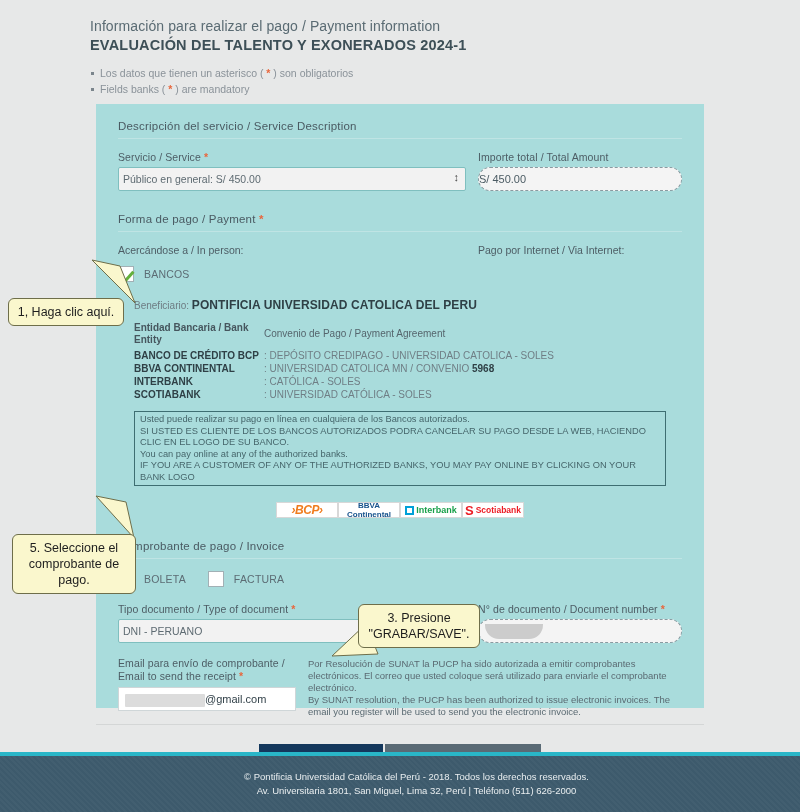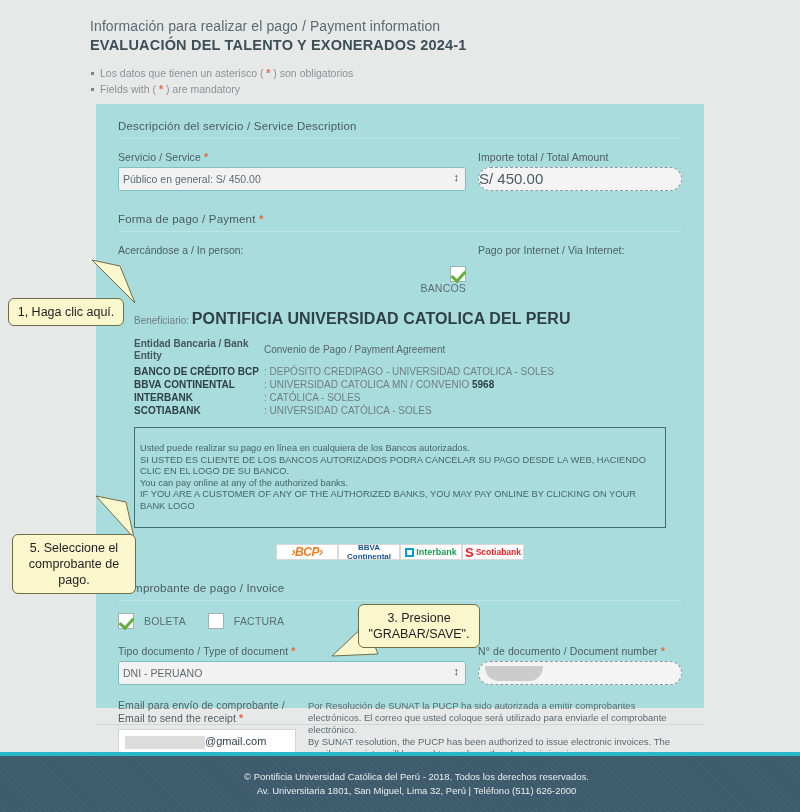--- a/index.html
+++ b/index.html
@@ -64,57 +64,57 @@
     border: 1px solid #7fbfbf; border-radius: 2px;
     padding: 0 4px; -webkit-appearance: none; appearance: none;
   }
   .select-wrap { position: relative; border-radius: 11px; }
   .select-wrap:after {
     content: "\2195"; position: absolute; right: 7px; top: 4px;
     font-size: 11px; color: #4a4a4a; pointer-events: none;
   }
   .dashed-input {
     width: 100%; height: 24px; border: 1px dashed #8a9aa0;
-    background: #f4f4f4; font-size: 15px; color: #4b5b63;
+    background: #f4f4f4; font-size: 11px; color: #4b5b63;
     padding: 0 0; line-height: 22px; border-radius: 12px;
   }
 
   .sec-gap { height: 22px; }
 
-  .cb-row { display: flex; align-items: flex-end; flex-direction: column; }
+  .cb-row { display: flex; align-items: center; }
   .cbx {
     width: 16px; height: 16px; background: #fff;
     border: 1px solid #a2b0b5; display: inline-block;
     position: relative; flex: none;
   }
   .cbx.checked:after {
     content: ""; position: absolute; left: 3px; top: 1px;
     width: 6px; height: 11px; border: solid #63b03c;
     border-width: 0 3px 3px 0; transform: rotate(42deg);
   }
   .cb-label {
     font-size: 10.5px; color: #5c6c74; margin-left: 10px;
     letter-spacing: .2px;
   }
 
   .benef { font-size: 10px; color: #6d7c83; margin: 16px 0 10px 16px; }
-  .benef b { color: #2f4046; font-size: 16px; letter-spacing: .1px; }
+  .benef b { color: #2f4046; font-size: 12px; letter-spacing: .1px; }
 
   .bank-table { margin-left: 16px; font-size: 10px; color: #6b7a81; }
   .bank-head { display: flex; margin-bottom: 3px; }
   .bank-head .h1 { width: 130px; font-weight: bold; color: #46565e; line-height: 12px; }
   .bank-head .h2 { font-weight: normal; color: #55656d; padding-top: 6px; }
   .bank-row { display: flex; line-height: 13px; }
   .bank-row .bname { width: 130px; font-weight: bold; color: #2f4046; }
   .bank-row .bconv { color: #6f7e85; }
   .bank-row .bconv b { color: #2f4046; }
 
   .info-box {
     margin: 10px 16px 16px 16px; border: 1px solid #3e6e72;
-    padding: 15px 5px; font-size: 9.3px; color: #46666b;
+    padding: 2px 5px; font-size: 9.3px; color: #46666b;
     line-height: 11.5px; background: transparent;
   }
 
   .logos { display: flex; justify-content: center; margin-top: 8px; gap: 0; }
   .logo {
     background: #fff; border: 1px solid #d8d8d8;
     width: 62px; height: 16px; display: flex;
     align-items: center; justify-content: center;
     font-size: 9px; font-weight: bold; overflow: hidden;
   }
@@ -195,21 +195,21 @@
 </head>
 <body>
 
 <div class="page">
 
   <div class="header-wrap">
     <div class="title-small">Información para realizar el pago / Payment information</div>
     <div class="title-big">EVALUACIÓN DEL TALENTO Y EXONERADOS 2024-1</div>
     <ul class="note-list">
       <li><span>Los datos que tienen un asterisco ( </span><span class="ast">*</span><span> ) son obligatorios</span></li>
-      <li><span>Fields with ( </span><span class="ast">*</span><span> ) are mandatory</span></li>
+      <li><span>Fields banks ( </span><span class="ast">*</span><span> ) are mandatory</span></li>
     </ul>
   </div>
 
   <div class="panel">
     <div class="panel-inner">
 
       <div class="sec-title">Descripción del servicio / Service Description</div>
       <div class="row">
         <div class="col-left">
           <div class="field-label"><span>Servicio / Service</span> <span class="ast">*</span></div>

